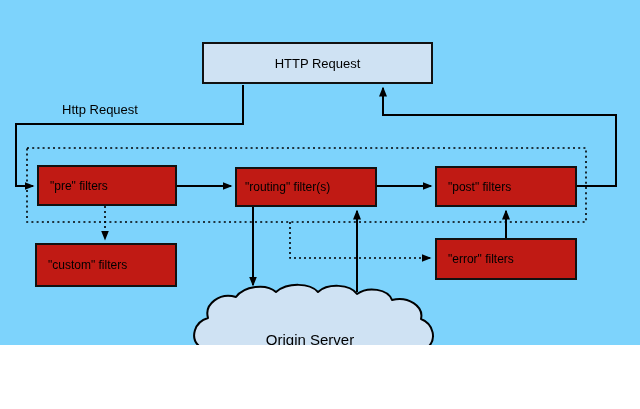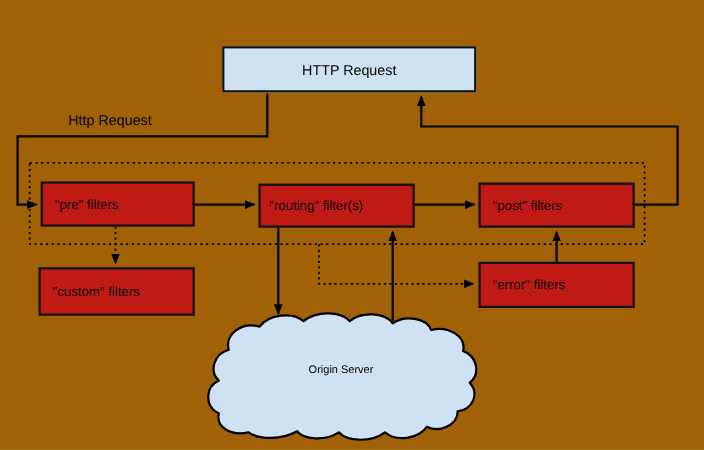--- a/index.html
+++ b/index.html
@@ -4,22 +4,22 @@
 <style>
   html, body {
     margin: 0;
     padding: 0;
     background: #ffffff;
     font-family: "Liberation Sans", sans-serif;
   }
   .canvas {
     position: relative;
     width: 640px;
-    height: 409px;
-    background: #a16207;
+    height: 345px;
+    background: #7dd3fc;
     overflow: hidden;
   }
   .connector-layer {
     position: absolute;
     left: 0;
     top: 0;
     width: 640px;
     height: 409px;
   }
   .node {
@@ -44,21 +44,21 @@
   }
   .edge-label {
     position: absolute;
     font-size: 13px;
     color: #000000;
     text-align: center;
     white-space: nowrap;
   }
   .cloud-label {
     position: absolute;
-    font-size: 10px;
+    font-size: 15px;
     color: #000000;
     text-align: center;
     white-space: nowrap;
   }
   #http-request-box  { left: 202px; top: 42px;  width: 231px; height: 42px; }
   #pre-filters-box     { left: 37px;  top: 165px; width: 140px; height: 41px; }
   #routing-filters-box { left: 235px; top: 167px; width: 142px; height: 40px; padding-left: 8px; }
   #post-filters-box    { left: 435px; top: 166px; width: 142px; height: 41px; }
   #error-filters-box   { left: 435px; top: 238px; width: 142px; height: 42px; }
   #custom-filters-box  { left: 35px;  top: 243px; width: 142px; height: 44px; }

